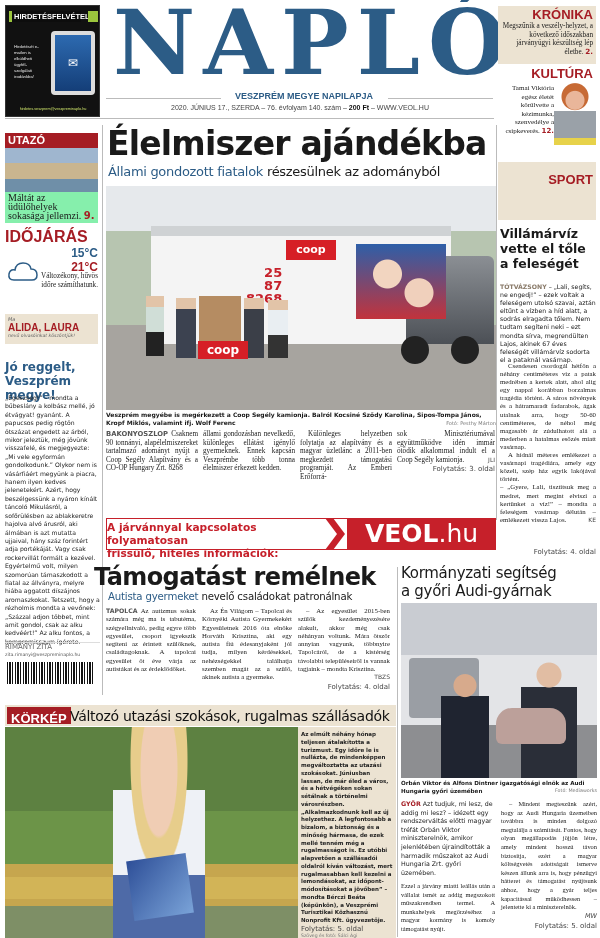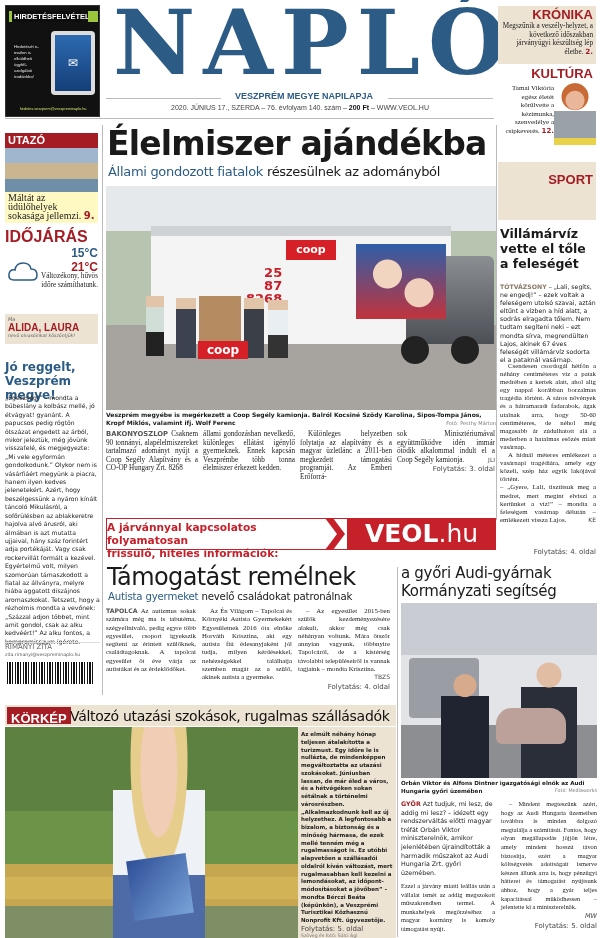--- a/index.html
+++ b/index.html
@@ -46,21 +46,21 @@
 </div>
 <div class="abs" style="left:498px;top:66px;width:98px;height:100px;">
   <div class="sans red" style="font-weight:bold;font-size:13px;text-align:right;padding-right:3px">KULTÚRA</div>
   <div style="position:absolute;left:0;top:18px;width:56px;font-size:7px;line-height:8.6px;text-align:right"><span>Tamai Viktória egész életét körülvette a kézimunka, szenvedélye a csipkeverés.</span> <span class="pg">12.</span></div>
   <div class="photo" style="left:56px;top:17px;width:42px;height:62px;background:radial-gradient(circle at 50% 28%,#e9b69a 0 9px,transparent 10px),radial-gradient(circle at 50% 22%,#c76a35 0 13px,transparent 14px),linear-gradient(#fff 0 45%,#9aa1a8 45% 88%,#e7d24a 88%)"></div>
 </div>
 <div class="abs" style="left:498px;top:162px;width:98px;height:58px;background:#ece3d2">
   <div class="sans red" style="font-weight:bold;font-size:13px;text-align:right;padding:10px 3px 0 0">SPORT</div>
 </div>
 
-<div class="abs" style="left:5px;top:133px;width:93px;height:90px;background:#fef9c3">
+<div class="abs" style="left:5px;top:133px;width:93px;height:90px;background:#86efac">
   <div class="sans" style="background:#a51d24;color:#fff;font-weight:bold;font-size:11px;padding:1px 3px;height:15px">UTAZÓ</div>
   <div class="photo" style="left:0;top:15px;width:93px;height:44px;background:linear-gradient(#9fb6cf 0 35%,#c9b58f 35% 70%,#6f8fa8 70%)"></div>
   <div style="position:absolute;top:61px;left:3px;width:88px;font-size:10px;line-height:8.8px"><span>Máltát az üdülőhelyek sokasága jellemzi.</span> <span class="pg">9.</span></div>
 </div>
 
 <div class="abs" style="left:5px;top:228px;width:93px;height:83px">
   <div class="sans red" style="text-align:left;font-weight:bold;font-size:16px">IDŐJÁRÁS</div>
   <div class="sans blue" style="text-align:right;font-weight:bold;font-size:12px">15°C</div>
   <div class="sans red" style="text-align:right;font-weight:bold;font-size:12px">21°C</div>
   <svg class="abs" style="left:2px;top:32px" width="32" height="22" viewBox="0 0 32 22">
@@ -134,33 +134,33 @@
     <div>a feleségét</div>
 </div>
 <div class="abs txt-sans" style="left:500px;top:283px;width:96px;font-size:6.2px;line-height:8.1px"><span class="kicker" style="font-size:6.2px;color:#8a7b6a">TÓTVÁZSONY</span><span> – „Lali, segíts, ne engedj!” – ezek voltak a feleségem utolsó szavai, aztán eltűnt a vízben a híd alatt, a sodrás elragadta tőlem. Nem tudtam segíteni neki – ezt mondta sírva, megrendülten Lajos, akinek 67 éves feleségét villámárvíz sodorta el a pataknál vasárnap.</span></div>
 <div class="abs txt" style="left:500px;top:362px;width:96px;font-size:6.8px;line-height:8.1px">
   <div style="text-indent:8px">Csendesen csordogál hétfőn a néhány centiméteres víz a patak medrében a kertek alatt, ahol alig egy nappal korábban borzalmas tragédia történt. A sáros növények és a hátramaradt fadarabok, ágak utalnak arra, hogy 50-60 centiméteres, de néhol még magasabb ár zúdulhatott alá a mederben a hatalmas esőzés miatt vasárnap.</div>
   <div style="text-indent:8px">A hídnál méteres emlékezet a vasárnapi tragédiára, amely egy közeli, szép ház egyik lakójával történt.</div>
   <div><span>– „Gyere, Lali, tisztítsuk meg a medret, mert megint elviszi a kertünket a víz!” – mondta a feleségem vasárnap délután – emlékezett vissza Lajos.</span> <span class="dv" style="float:right;font-size:6px;color:#444">KE</span></div>
 </div>
 <div class="abs cont" style="left:500px;top:548px;width:96px">Folytatás: 4. oldal</div>
 
-<div class="abs" style="left:107px;top:562px;width:285px;font-family:'DejaVu Sans',sans-serif;font-weight:normal;font-size:24px;letter-spacing:-0.6px;line-height:30px">Támogatást remélnek</div>
+<div class="abs" style="left:94px;top:562px;width:285px;font-family:'DejaVu Sans',sans-serif;font-weight:bold;font-size:24px;letter-spacing:-0.6px;line-height:30px">Támogatást remélnek</div>
 <div class="abs dv" style="left:108px;top:591px;width:290px;font-size:10.2px;letter-spacing:-0.2px">
   <span class="blue">Autista gyermeket</span><span> nevelő családokat patronálnak</span>
 </div>
 <div class="abs txt" style="left:106px;top:607px;width:90px;font-size:6.8px;line-height:8.3px"><span class="kicker" style="font-size:6.2px">TAPOLCA</span><span> Az autizmus sokak számára még ma is tabutéma, szégyellnivaló, pedig egyre több egyesület, csoport igyekszik segíteni az érintett szülőknek, családtagoknak. A tapolcai egyesület öt éve várja az autistákat és az érdeklődőket.</span></div>
 <div class="abs txt" style="left:202px;top:607px;width:90px;font-size:6.8px;line-height:8.3px;text-indent:8px">Az Én Világom – Tapolcai és Környéki Autista Gyermekekért Egyesületnek 2016 óta elnöke Horváth Krisztina, aki egy autista fiú édesanyjaként jól tudja, milyen kérdésekkel, nehézségekkel találhatja szemben magát az a szülő, akinek autista a gyermeke.</div>
 <div class="abs txt" style="left:298px;top:607px;width:92px;font-size:6.8px;line-height:8.3px;text-indent:8px"><span>– Az egyesület 2015-ben szülők kezdeményezésére alakult, akkor még csak néhányan voltunk. Mára ötször annyian vagyunk, többnyire Tapolcáról, de a kistérség távolabbi településeiről is vannak tagjaink – mondta Krisztina.</span> <span class="dv" style="float:right;font-size:6px;color:#444">TBZS</span></div>
 <div class="abs cont" style="left:298px;top:683px;width:92px">Folytatás: 4. oldal</div>
 
 <div class="vline" style="left:397px;top:567px;height:370px"></div>
 <div class="abs dv" style="left:401px;top:565px;width:198px;font-size:15px;line-height:17.5px;letter-spacing:-0.3px">
-  <div>a győri Audi-gyárnak</div>
-    <div>Kormányzati segítség</div>
+  <div>Kormányzati segítség</div>
+    <div>a győri Audi-gyárnak</div>
 </div>
 <div class="photo" style="left:401px;top:603px;width:196px;height:175px;background:linear-gradient(#c9ccd2 0 30%,#e3e4e7 30% 70%,#8d8e91 70%)">
   <div class="abs" style="left:8px;top:55px;width:70px;height:60px;background:#9a9ea4;border-radius:4px"></div>
   <div class="abs" style="left:40px;top:70px;width:48px;height:105px;background:radial-gradient(circle at 50% 12%,#d7aa8c 0 11px,transparent 12px),linear-gradient(transparent 22%,#1f2430 22%)"></div>
   <div class="abs" style="left:120px;top:58px;width:56px;height:117px;background:radial-gradient(circle at 50% 12%,#e1bda3 0 12px,transparent 13px),linear-gradient(transparent 22%,#2a2e38 22%)"></div>
   <div class="abs" style="left:95px;top:105px;width:70px;height:36px;background:#bca09a;border-radius:16px 16px 6px 6px"></div>
 </div>
 <div class="abs" style="left:401px;top:780px;width:196px;font-family:'DejaVu Sans',sans-serif;font-weight:bold;font-size:5.6px;line-height:7.6px">Orbán Viktor és Alfons Dintner igazgatósági elnök az Audi Hungaria győri üzemében</div>
 <div class="abs dv" style="left:480px;top:788px;width:117px;text-align:right;font-size:4.8px;color:#777">Fotó: Mediaworks</div>
 <div class="abs txt-sans" style="left:401px;top:800px;width:94px;font-size:6.3px;line-height:8.6px"><span class="kicker" style="color:#a51d24;font-size:6.3px">GYŐR</span><span> Azt tudjuk, mi lesz, de addig mi lesz? – idézett egy rendszerváltás előtti magyar tréfát Orbán Viktor miniszterelnök, amikor jelenlétében újraindították a harmadik műszakot az Audi Hungaria Zrt. győri üzemében.</span></div>

